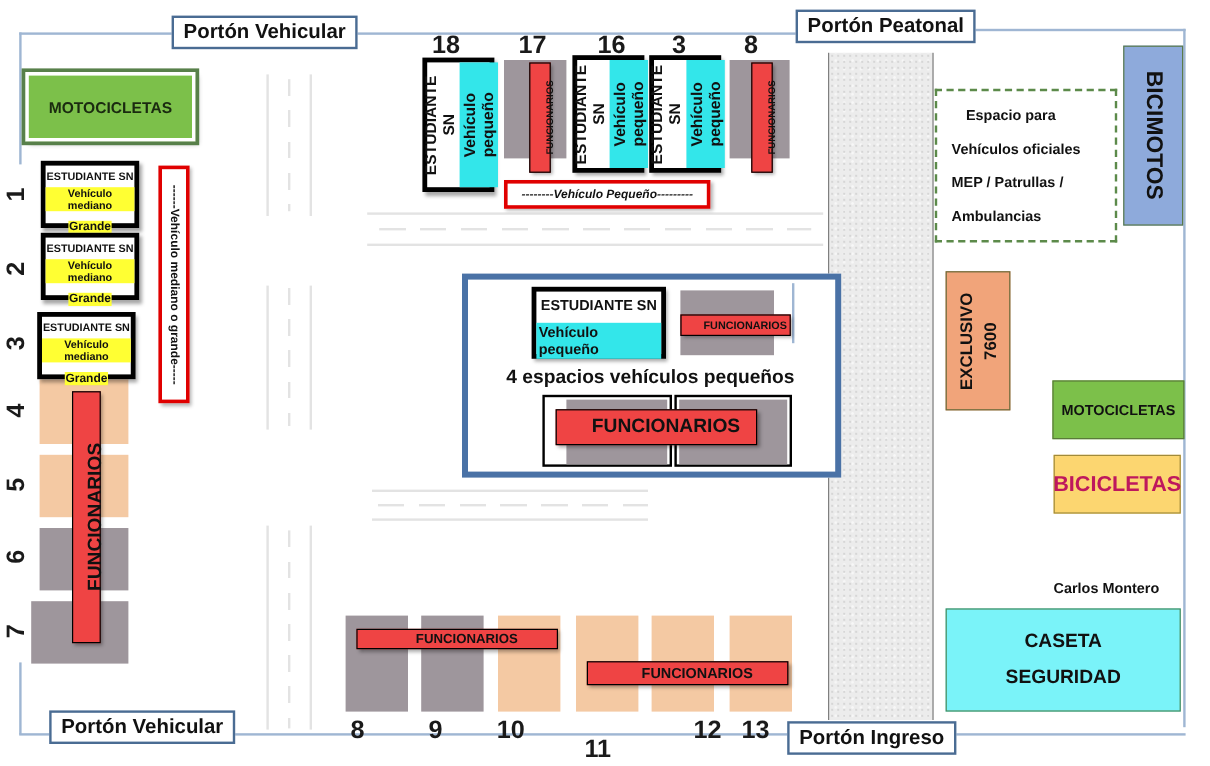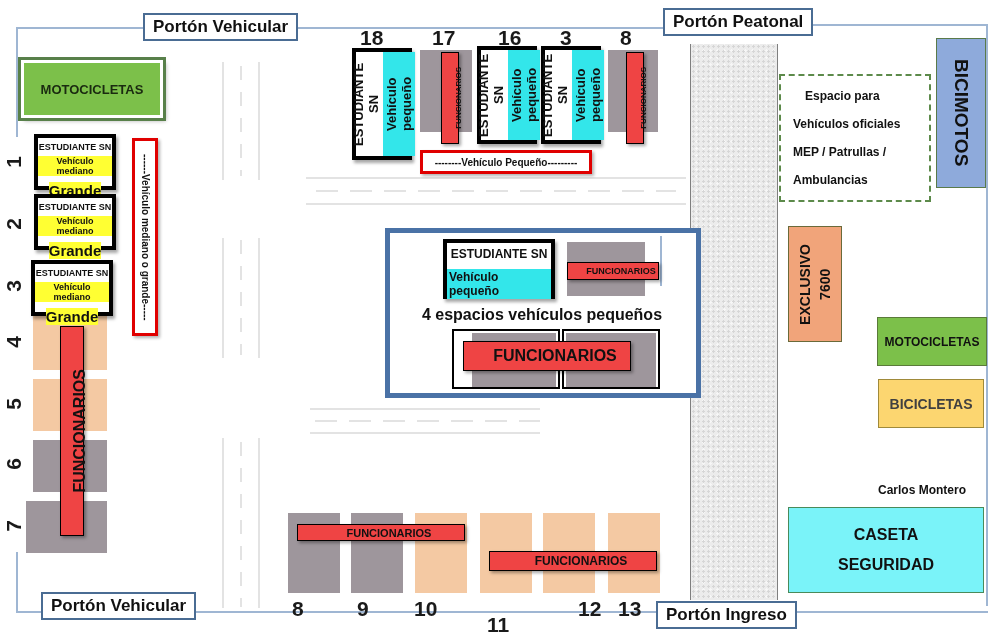--- a/index.html
+++ b/index.html
@@ -9,21 +9,21 @@
   .bline { position:absolute; background:#9fb6d3; }
   
   .gate { position:absolute; background:#fff; border:2px solid #4a6c93; font-weight:bold; font-size:17px; color:#111; padding:2px 8px; white-space:nowrap; box-sizing:border-box; }
   .num { position:absolute; font-weight:bold; font-size:21px; color:#1a1a1a; font-family:"Liberation Sans", sans-serif; }
   .num.rot { transform:rotate(-90deg); transform-origin:center; }
   .stall-gray { position:absolute; background:#9e969c; }
   .stall-tan { position:absolute; background:#f4c9a3; }
   .stud-box { position:absolute; background:#fff; border:4px solid #000; box-shadow:2px 3px 3px rgba(0,0,0,0.35); box-sizing:border-box; text-align:center; }
   .stud-box .t1 { font-size:9px; font-weight:bold; color:#111; margin-top:4px; }
   .stud-box .t2 { font-size:9px; font-weight:bold; color:#111; background:#ffff33; display:inline-block; margin-top:4px; }
-  .stud-box .t3 { font-size:15px; font-weight:bold; color:#111; background:#ffff33; display:inline-block; margin-top:4px; }
+  .stud-box .t3 { font-size:10px; font-weight:bold; color:#111; background:#ffff33; display:inline-block; margin-top:4px; }
   .vlabel { position:absolute; background:#ef4444; border:1.5px solid #000; box-shadow:2px 2px 3px rgba(0,0,0,0.35); box-sizing:border-box; font-weight:bold; color:#111; white-space:nowrap; display:flex; align-items:center; justify-content:center;padding-left:16px; }
   .vtext { writing-mode:vertical-rl; transform:rotate(180deg); }
   .stud-vert { position:absolute; background:#fff; border:4px solid #000; box-sizing:border-box; box-shadow:2px 3px 3px rgba(0,0,0,0.35); display:flex; flex-direction:row; justify-content:center; align-items:stretch; }
   .stud-vert .c1 { writing-mode:vertical-rl; transform:rotate(180deg); font-size:13px; font-weight:bold; color:#111; text-align:center; padding:0 2px; }
   .stud-vert .c2 { writing-mode:vertical-rl; transform:rotate(180deg); font-size:13px; font-weight:bold; color:#111; background:#33e6ea; text-align:center; padding:0 1px; }
   .road-v { position:absolute; width:1.5px; background:#e3e3e3; }
   .road-dash-v { position:absolute; width:1.5px; background:repeating-linear-gradient(to bottom,#e3e3e3 0 14px,transparent 14px 26px); }
   .road-h { position:absolute; height:1.5px; background:#e3e3e3; }
   .road-dash-h { position:absolute; height:1.5px; background:repeating-linear-gradient(to right,#e3e3e3 0 22px,transparent 22px 34px); }
   .gravel { position:absolute; background:#ececec; background-image:radial-gradient(#d6d6d6 1px, transparent 1.2px), radial-gradient(#f7f7f7 1px, transparent 1.2px); background-size:5px 5px, 7px 7px; background-position:0 0, 2px 3px; border-left:1px solid #7f7f7f; border-right:1px solid #7f7f7f; }
@@ -124,21 +124,21 @@
 </div>
 <div class="stud-vert" style="left:541px;top:46px;width:60px;height:98px;">
   <span class="c1">ESTUDIANTE SN</span>
   <span class="c2">Vehículo pequeño</span>
 </div>
 <div class="vlabel" style="left:626px;top:52px;width:16px;height:92px;font-size:8px;">
   <span class="vtext">FUNCIONARIOS</span>
 </div>
 
 <div class="abs" style="left:420px;top:150px;width:172px;height:24px;border:3px solid #e00000;background:#fff;box-shadow:2px 2px 3px rgba(0,0,0,0.3);display:flex;align-items:center;justify-content:center;">
-  <span style="font-size:10px;font-weight:bold;color:#111;white-space:nowrap;">--------Vehículo Pequeño---------</span>
+  <span style="font-size:10px;font-weight:bold;color:#111;white-space:nowrap;font-style:italic;">--------Vehículo Pequeño---------</span>
 </div>
 
 <div class="abs" style="left:385px;top:228px;width:316px;height:170px;border:5px solid #4a72a6;background:#fff;"></div>
 <div class="abs" style="left:660px;top:236px;width:1.5px;height:50px;background:#9fb6d3;"></div>
 <div class="stall-gray" style="left:567px;top:242px;width:78px;height:54px;"></div>
 <div class="stud-box" style="left:443px;top:239px;width:112px;height:60px;text-align:left;">
   <div style="font-size:12px;font-weight:bold;color:#111;text-align:center;margin-top:4px;">ESTUDIANTE SN</div>
   <div style="font-size:12px;font-weight:bold;color:#111;background:#33e6ea;display:inline-block;margin-top:8px;padding:1px 2px;">Vehículo pequeño</div>
 </div>
 <div class="vlabel" style="left:567px;top:262px;width:92px;height:18px;font-size:9px;">FUNCIONARIOS</div>
@@ -176,19 +176,19 @@
 <div class="abs" style="left:788px;top:226px;width:54px;height:116px;background:#f1a47a;border:1.5px solid #6a6a3a;display:flex;align-items:center;justify-content:center;">
   <div style="writing-mode:vertical-rl;transform:rotate(180deg);font-weight:bold;font-size:14px;color:#111;text-align:center;line-height:20px;">
     <span>EXCLUSIVO</span><br>
     <span>7600</span>
   </div>
 </div>
 <div class="abs" style="left:877px;top:317px;width:110px;height:49px;background:#7cc04a;border:1.5px solid #5a7a3a;display:flex;align-items:center;justify-content:center;">
   <span style="font-weight:bold;font-size:12px;color:#111;">MOTOCICLETAS</span>
 </div>
 <div class="abs" style="left:878px;top:379px;width:106px;height:49px;background:#fcd670;border:1.5px solid #a08a3a;display:flex;align-items:center;justify-content:center;">
-  <span style="font-weight:bold;font-size:14px;color:#404040;">BICICLETAS</span>
+  <span style="font-weight:bold;font-size:18px;color:#be185d;">BICICLETAS</span>
 </div>
 <div class="abs" style="left:878px;top:483px;font-weight:bold;font-size:12px;color:#111;">Carlos Montero</div>
 <div class="abs" style="left:788px;top:507px;width:196px;height:86px;background:#7af3f9;border:1.5px solid #4a8a5a;display:flex;flex-direction:column;align-items:center;justify-content:center;line-height:30px;font-weight:bold;font-size:16px;color:#111;">
   <span>CASETA</span>
   <span>SEGURIDAD</span>
 </div>
 
 </body></html>

